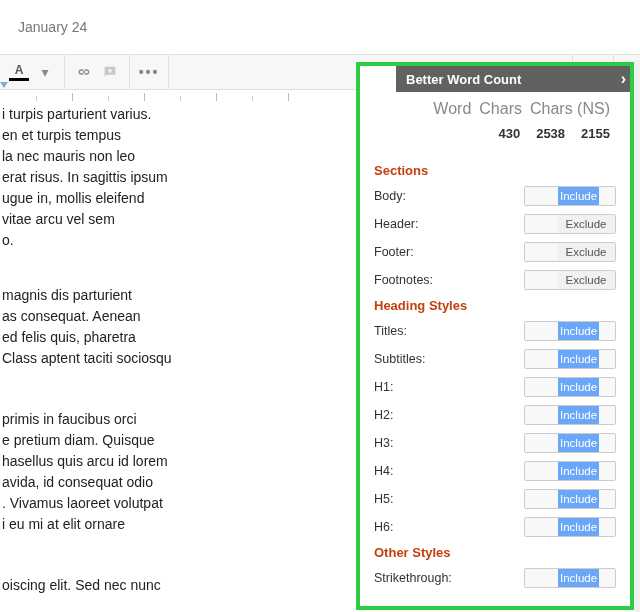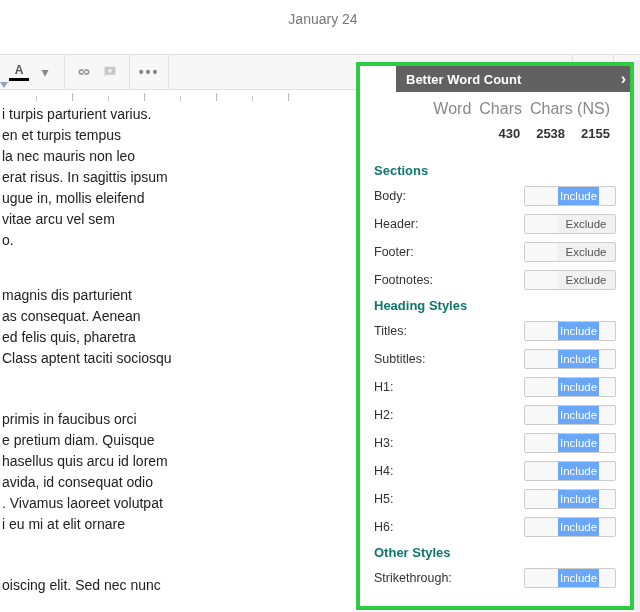--- a/index.html
+++ b/index.html
@@ -14,21 +14,20 @@
     color: #333;
   }
   
   .topbar {
     height: 54px;
     display: flex;
     align-items: center;
     justify-content: space-between;
     padding: 11px 12px;
     box-sizing: border-box;
-    flex-direction: column;
   }
   .topbar-left {
     color: #777;
     font-size: 14px;
     padding-left: 6px;
   }
   .topbar-right {
     display: flex;
     align-items: center;
     gap: 14px;
@@ -231,21 +230,21 @@
     justify-content:flex-end;
     gap: 16px;
     font-size: 13px;
     font-weight:bold;
     color:#333;
     padding: 8px 6px 16px 0;
   }
   .sect-title {
     font-weight:bold;
     font-size:13px;
-    color:#0f766e;
+    color:#c2410c;
     margin: 6px 0 8px;
   }
   .opt-row {
     display:flex;
     align-items:center;
     justify-content:space-between;
     margin-bottom: 8px;
   }
   .opt-label {
     font-size:12.5px;

